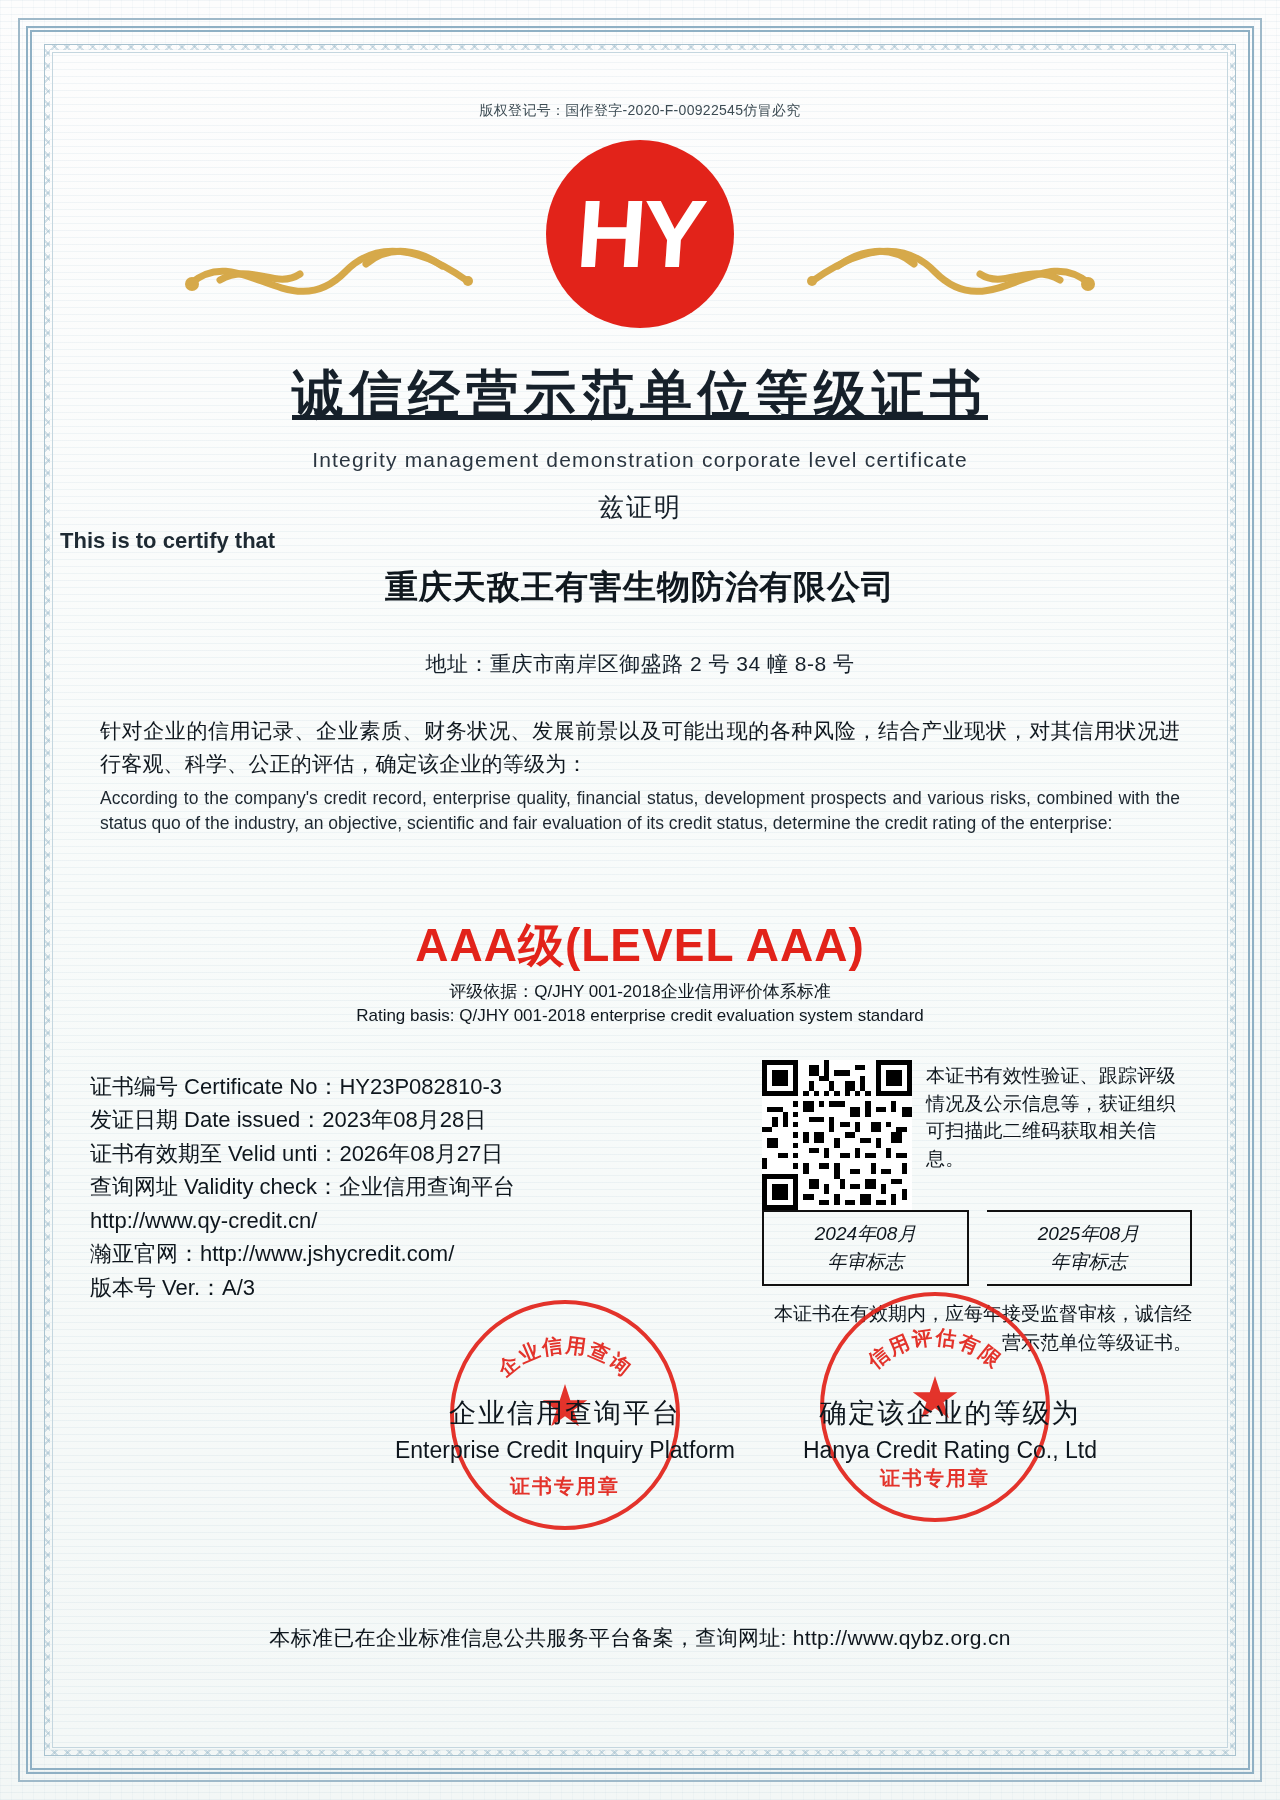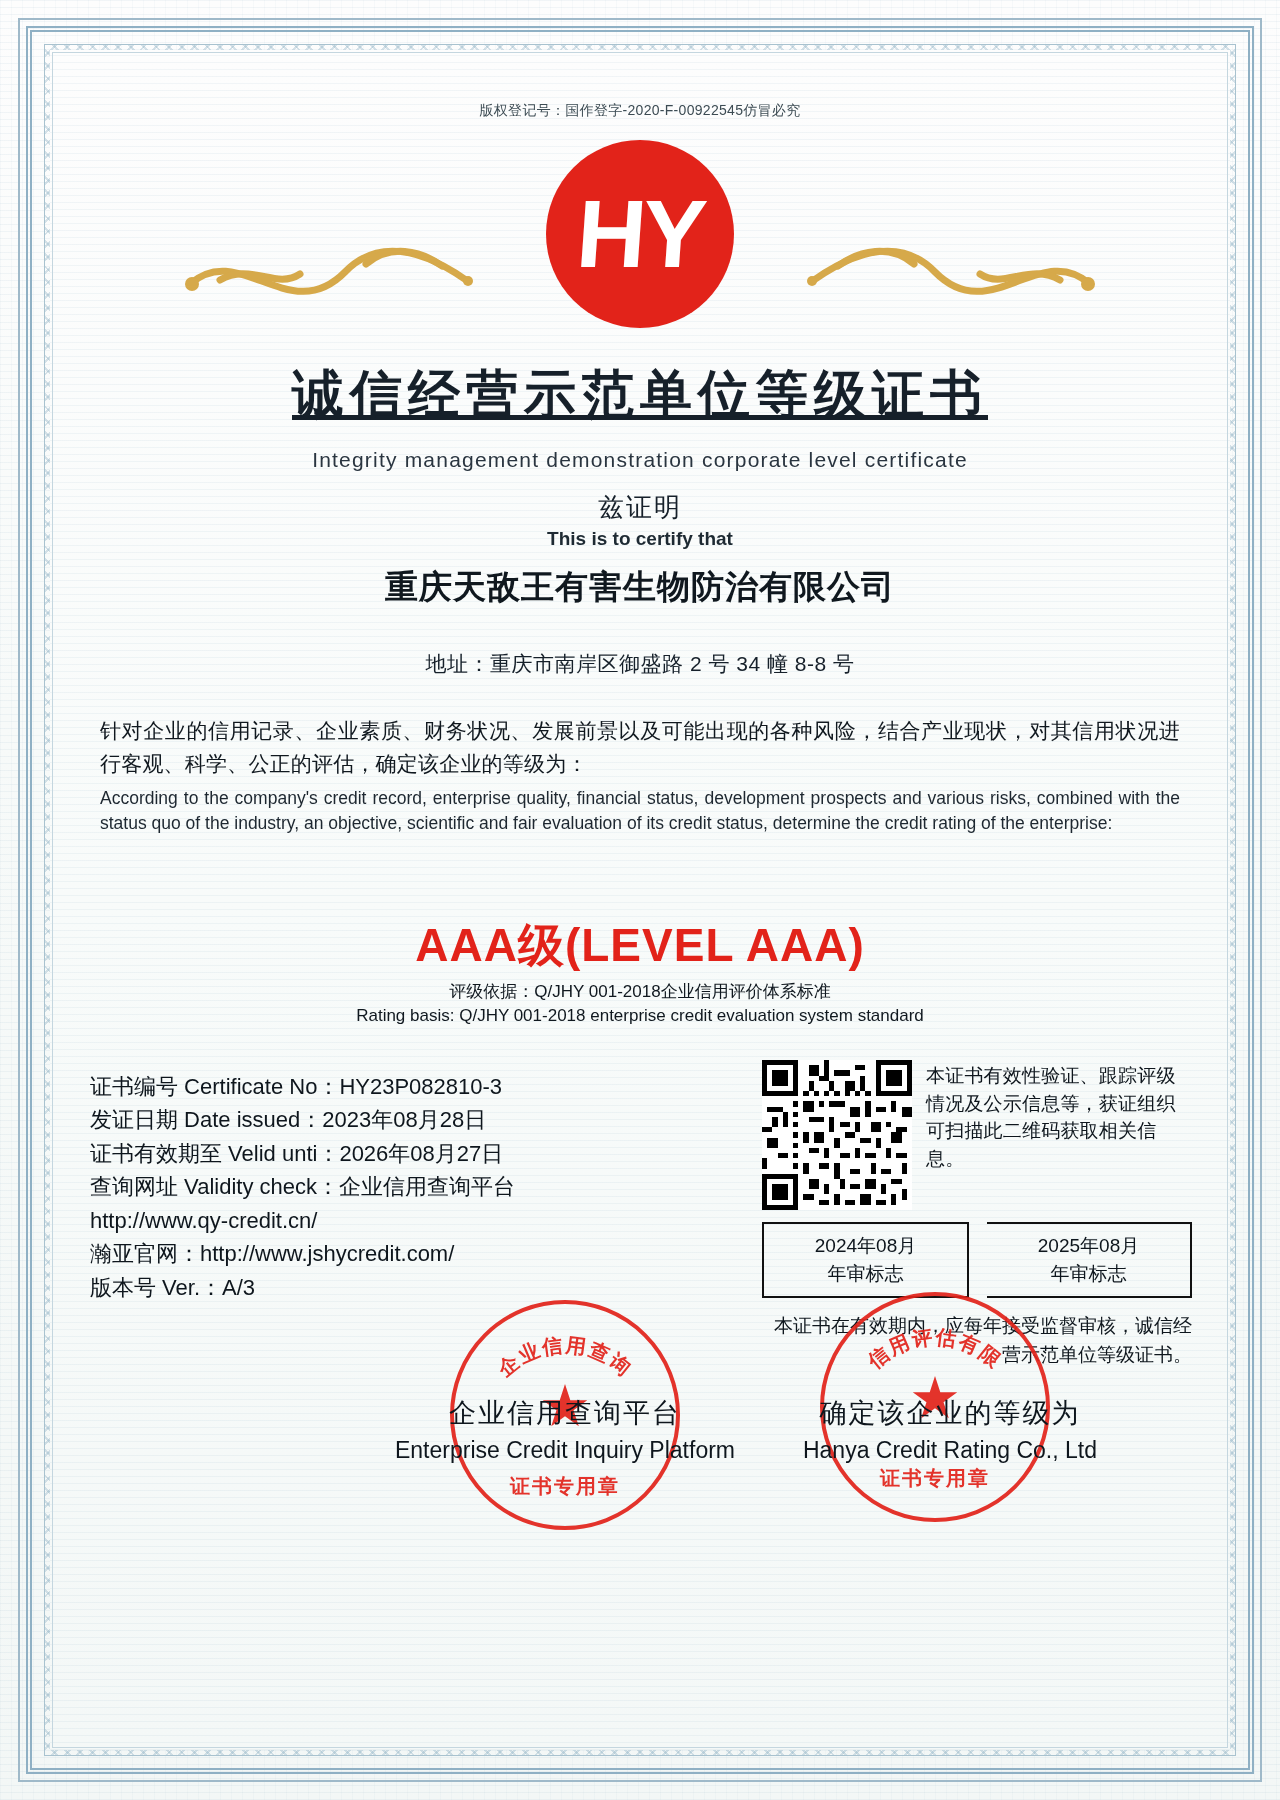--- a/index.html
+++ b/index.html
@@ -72,22 +72,22 @@
   }
   .title-en{
     position:absolute;top:388px;width:100%;text-align:center;
     font-size:21px;color:#2a3540;letter-spacing:1.2px;
   }
   .certify-cn{
     position:absolute;top:430px;width:100%;text-align:center;
     font-size:26px;color:#16202a;letter-spacing:2px;
   }
   .certify-en{
-    position:absolute;top:468px;width:100%;text-align:center;
-    font-size:19px;color:#1e2a33;font-weight:bold;
+    position:absolute;top:468px;width:100%;
+    font-size:22px;color:#1e2a33;font-weight:bold;
   }
   .company{
     position:absolute;top:505px;width:100%;text-align:center;
     font-size:33px;font-weight:bold;color:#10181f;letter-spacing:1px;
   }
   .credit-code{
     position:absolute;top:557px;width:100%;text-align:center;
     font-size:21px;color:#16202a;letter-spacing:.5px;
   }
   .address{
@@ -122,21 +122,21 @@
   .details .row{font-size:22px;color:#0e161d;line-height:1.52;white-space:nowrap;}
 
   
   .right-col{position:absolute;top:1000px;right:28px;width:430px;}
   .qr-row{display:flex;align-items:flex-start;gap:14px;}
   .qr{width:150px;height:150px;flex:none;}
   .qr-note{
     font-size:19px;color:#0e161d;line-height:1.45;letter-spacing:.2px;
     padding-top:2px;
   }
-  .stamp-boxes{display:flex;gap:18px;margin-top:12px;}
+  .stamp-boxes{display:flex;gap:18px;margin-top:0;font-style:italic;}
   .stamp-box{
     flex:1;border:2px solid #111;height:72px;
     display:flex;flex-direction:column;align-items:center;justify-content:center;
     font-size:19px;color:#0e161d;
   }
   .stamp-box + .stamp-box{border-left:none;}
   .stamp-box .y{margin-bottom:2px;}
   .audit-note{
     margin-top:14px;font-size:19px;color:#0e161d;line-height:1.5;text-align:right;
   }
@@ -402,15 +402,16 @@
       <div class="org org-l">
         <div class="cn">企业信用查询平台</div>
         <div class="en">Enterprise Credit Inquiry Platform</div>
       </div>
       <div class="org org-r">
         <div class="cn">确定该企业的等级为</div>
         <div class="en">Hanya Credit Rating Co., Ltd</div>
       </div>
     </div>
 
+    <div class="footer">本标准已在企业标准信息公共服务平台备案，查询网址: http://www.qybz.org.cn</div>
 
   </div>
 </div>
 
 </body></html>

